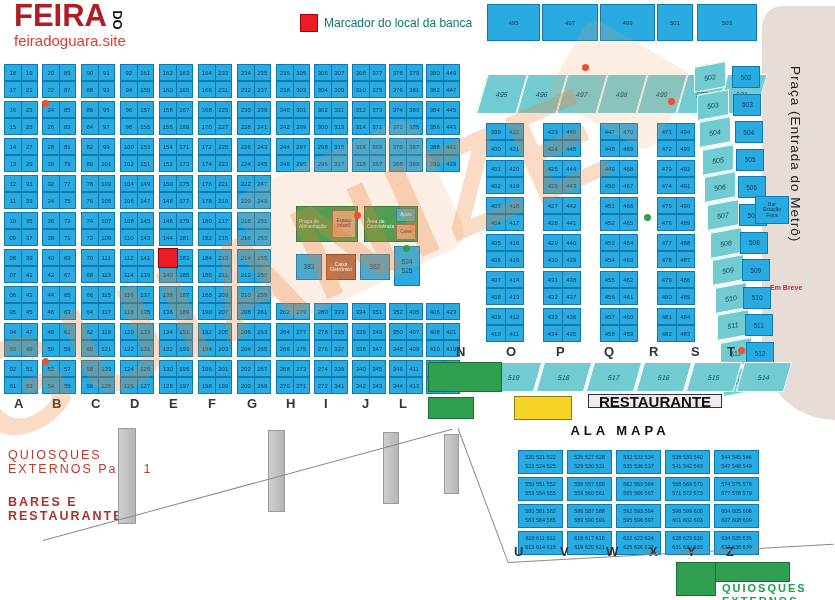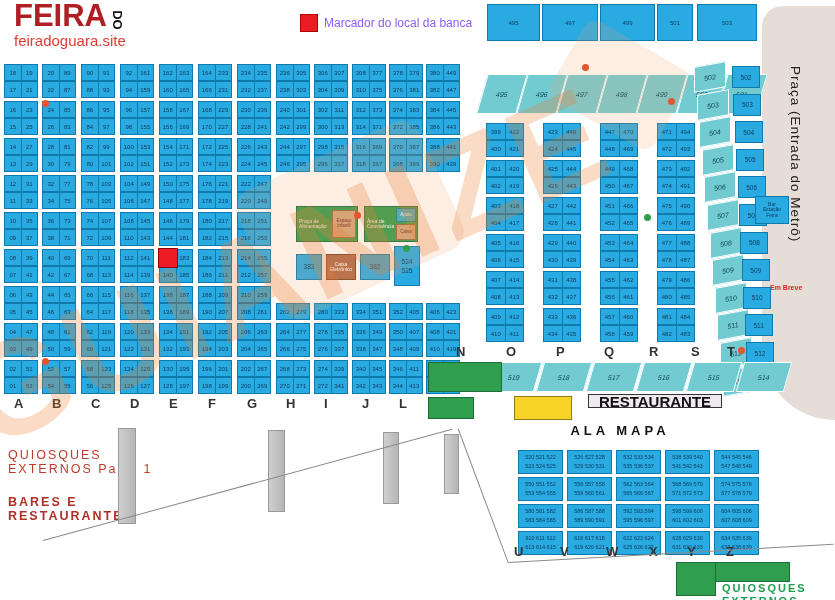--- a/index.html
+++ b/index.html
@@ -7,21 +7,21 @@
   #canvas{position:relative;width:835px;height:600px;background:#ffffff;overflow:hidden;}
 
   
   .logo{position:absolute;left:14px;top:2px;width:175px;color:#b01e23;line-height:0.92;}
   .logo .l1,.logo .l2{font-weight:bold;font-size:31px;letter-spacing:0px;color:#b01e23;}
   .logo .do{display:inline-block;color:#111;font-weight:bold;font-size:13px;transform:rotate(90deg) translate(-2px,0);transform-origin:center;}
   .logo .site{font-size:15px;color:#e03c31;margin-top:3px;font-weight:normal;}
 
   
   .legend-marker{position:absolute;left:300px;top:14px;width:16px;height:16px;background:#ed1c24;border:1px solid #a00;}
-  .legend-label{position:absolute;left:324px;top:16px;font-size:12px;color:#8b5cf6;}
+  .legend-label{position:absolute;left:324px;top:16px;font-size:12px;color:#0f766e;}
   .headline{position:absolute;left:256px;top:44px;font-size:12.5px;font-weight:bold;color:#111;}
 
   
   .pair{position:absolute;display:flex;background:#29abe2;border:1px solid #1079ad;box-sizing:border-box;}
   .half{flex:1;display:flex;align-items:center;justify-content:center;font-size:6px;color:#0d3a5c;overflow:hidden;}
   .half.lft{border-right:1px solid #1079ad;}
   .col-letter{position:absolute;font-size:13px;font-weight:bold;color:#333;}
 
   .topbox{position:absolute;top:4px;height:37px;background:#29abe2;border:1px solid #1079ad;display:flex;align-items:center;justify-content:center;font-size:6px;color:#0d3a5c;box-sizing:border-box;}
 

